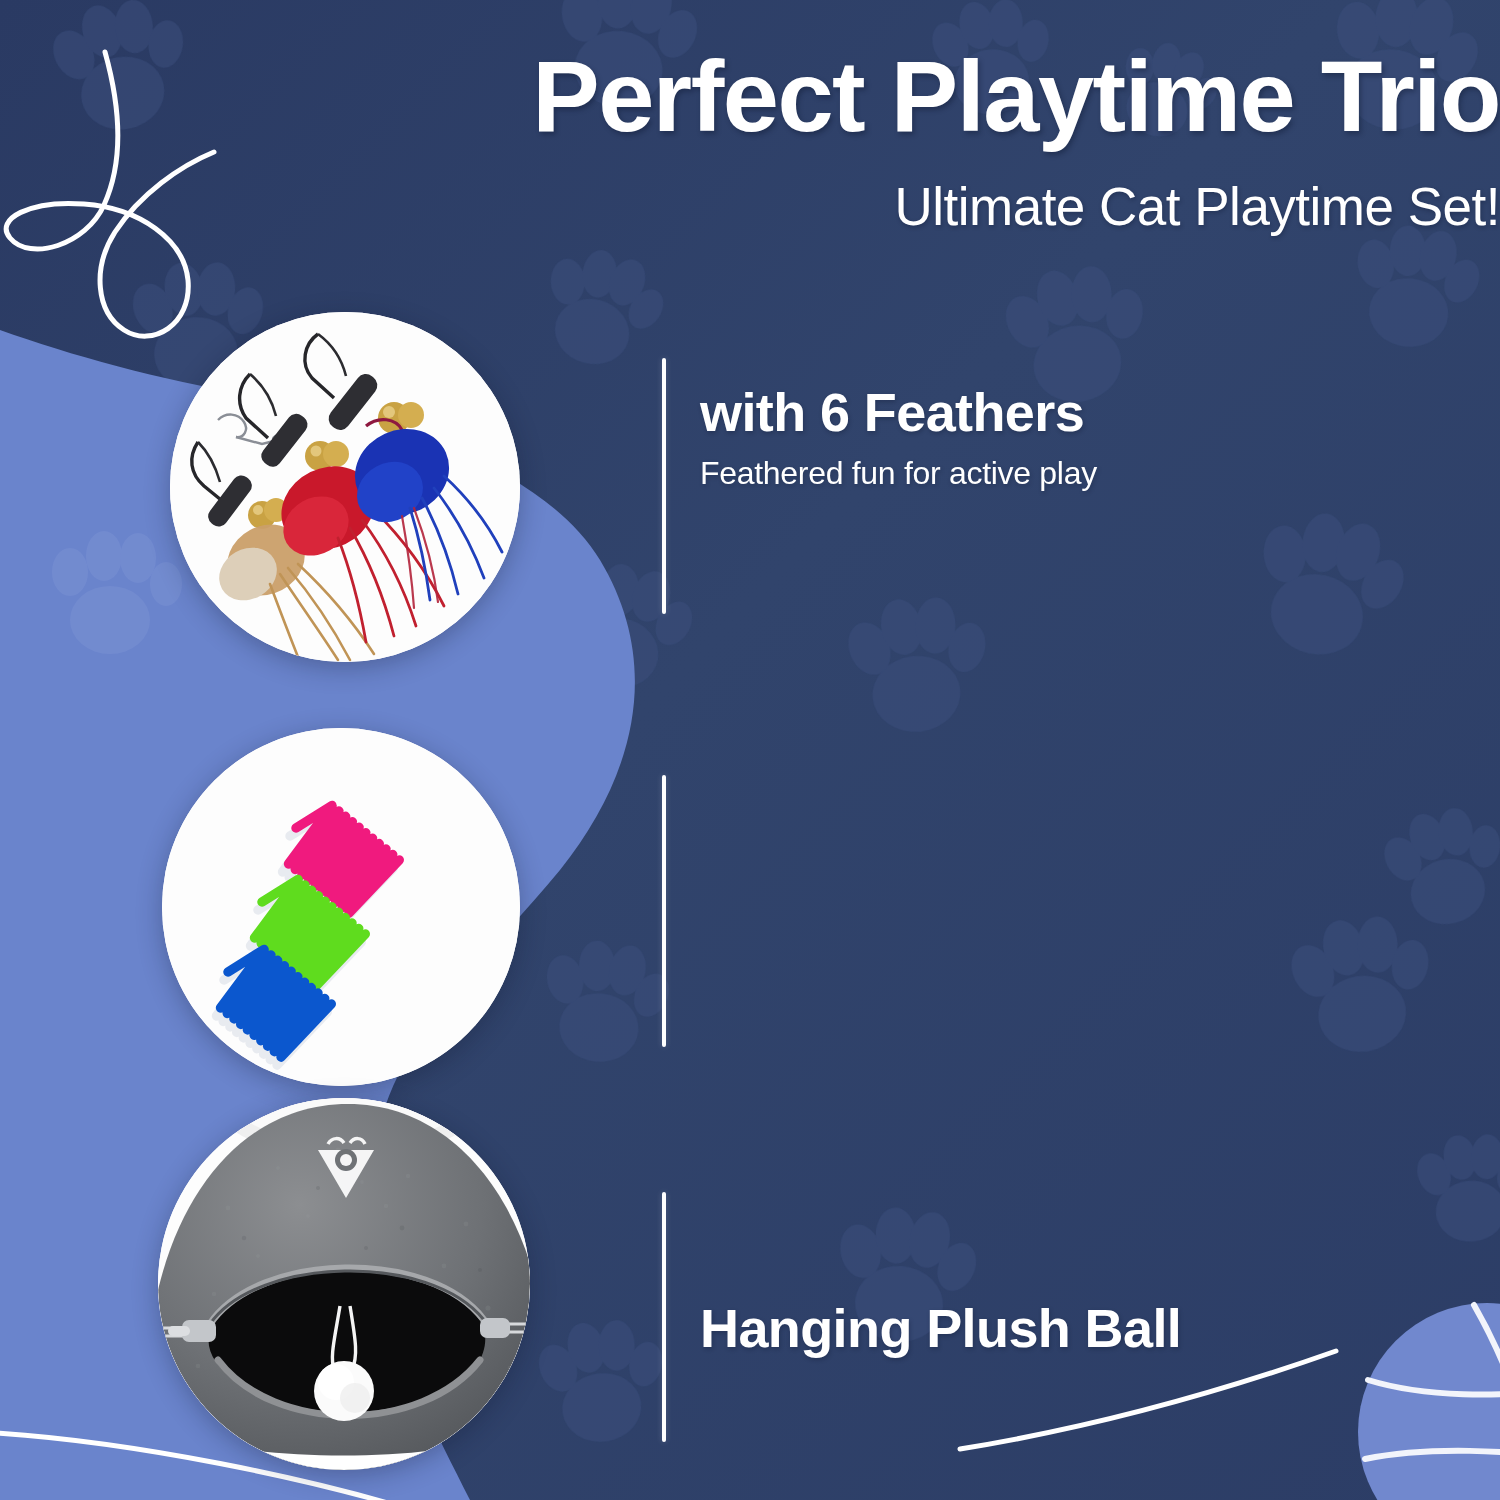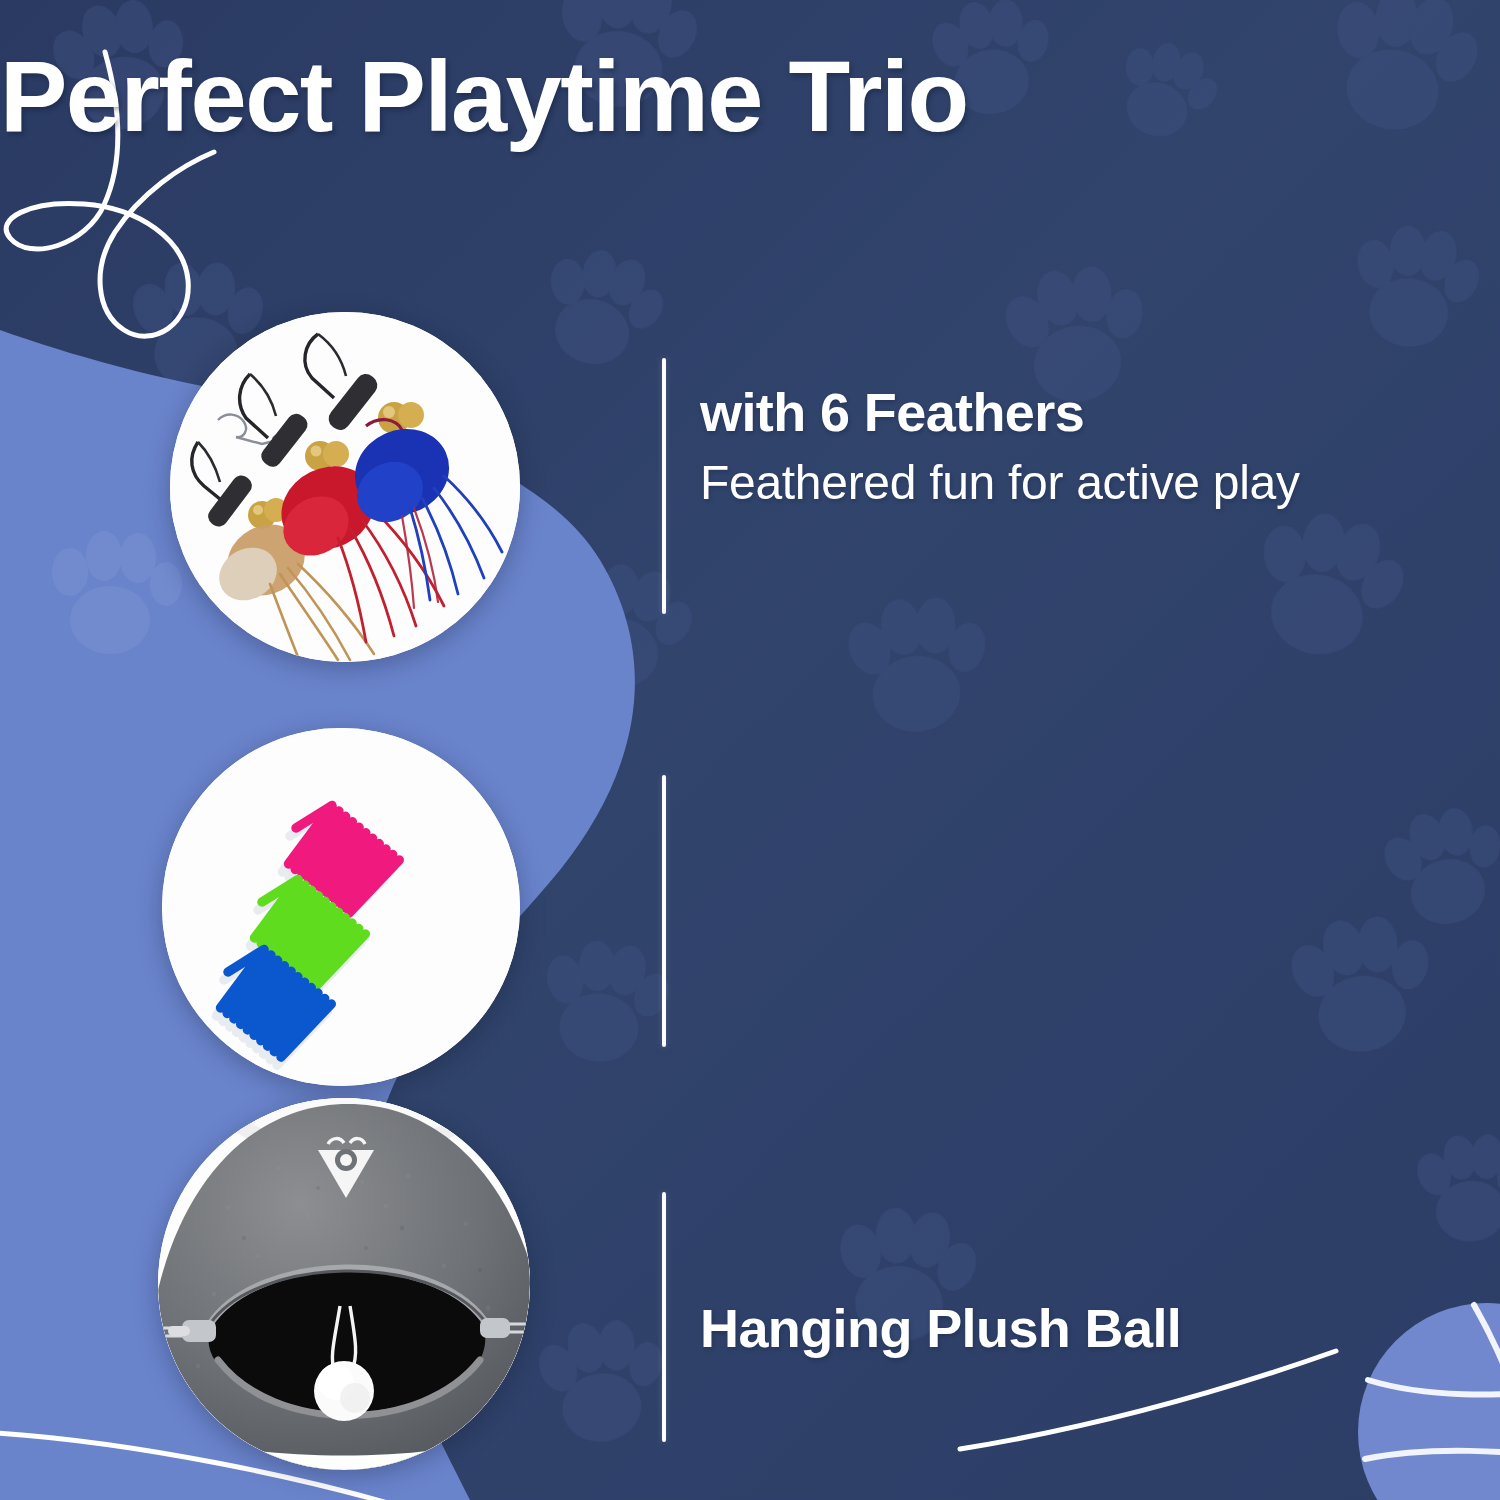--- a/index.html
+++ b/index.html
@@ -11,21 +11,21 @@
   .stage{position:relative;width:1500px;height:1500px;overflow:hidden;background:#2F4270;}
 
   
   .bg-base{position:absolute;inset:0;background:#2F4270;}
   .bg-deep{position:absolute;inset:0;background:linear-gradient(135deg,#2A3A63 0%,#31446C 45%,#2C3D66 100%);}
   .paws{position:absolute;inset:0;}
   .deco-svg{position:absolute;inset:0;}
   .periwinkle{position:absolute;inset:0;}
 
   
-  .header{position:absolute;left:0;top:0;width:1500px;text-align:left;z-index:8;}
+  .header{position:absolute;left:0;top:0;width:1500px;text-align:right;z-index:8;}
   .title{
     color:#FFFFFF;font-size:101px;font-weight:bold;letter-spacing:-1.5px;
     line-height:1;margin:0;padding-top:46px;
     text-shadow:2px 3px 5px rgba(10,18,40,.35);
     white-space:nowrap;
   }
   .subtitle{
     color:#FFFFFF;font-size:53px;font-weight:500;line-height:1;margin:0;padding-top:33px;
     letter-spacing:-0.5px;text-shadow:1px 2px 4px rgba(10,18,40,.3);
     white-space:nowrap;
@@ -39,21 +39,21 @@
 
   .divider{position:absolute;width:4px;background:#FFFFFF;border-radius:2px;z-index:7;
            box-shadow:0 0 6px rgba(255,255,255,.18);}
 
   .textblock{position:absolute;z-index:7;}
   .t-head{
     color:#FFFFFF;font-size:54px;font-weight:bold;line-height:1.12;margin:0;
     letter-spacing:-0.6px;text-shadow:1px 2px 4px rgba(10,18,40,.28);
   }
   .t-sub{
-    color:#FFFFFF;font-size:48px;font-weight:400;line-height:1.2;margin:0;
+    color:#FFFFFF;font-size:32px;font-weight:400;line-height:1.2;margin:0;
     padding-top:12px;letter-spacing:-0.3px;text-shadow:1px 2px 4px rgba(10,18,40,.25);
   }
 
   
   #photo-1{left:170px;top:312px;width:350px;height:350px;}
   #photo-2{left:162px;top:728px;width:358px;height:358px;}
   #photo-3{left:158px;top:1098px;width:372px;height:372px;}
 
   #divider-1{left:662px;top:358px;height:256px;}
   #divider-2{left:662px;top:775px;height:272px;}
@@ -139,20 +139,21 @@
       <g fill="none" stroke="#F2F4FB" stroke-width="6" stroke-linecap="round">
         <path d="M1368,1380 C1420,1396 1500,1400 1578,1386"></path>
         <path d="M1365,1459 C1424,1447 1510,1448 1588,1463"></path>
         <path d="M1474,1305 C1494,1340 1506,1368 1516,1398"></path>
       </g>
     </g>
   </svg>
 
   <div class="header">
     <h1 class="title">Perfect Playtime Trio</h1>
+    <h2 class="subtitle">Ultimate Cat Playtime Set!</h2>
   </div>
 
   <div class="photo" id="photo-1">
     <svg class="photo-inner" viewBox="0 0 350 350">
       <rect width="350" height="350" fill="#FDFDFD"></rect>
 
       <g stroke="#8A8E96" stroke-width="2.4" fill="none">
         <path d="M48,108 C56,100 68,101 74,110 C79,118 74,126 66,125"></path>
         <path d="M66,125 L92,132 L108,128"></path>
         <ellipse cx="110" cy="127" rx="7" ry="4" fill="#B9BDC4" stroke="#8A8E96"></ellipse>

